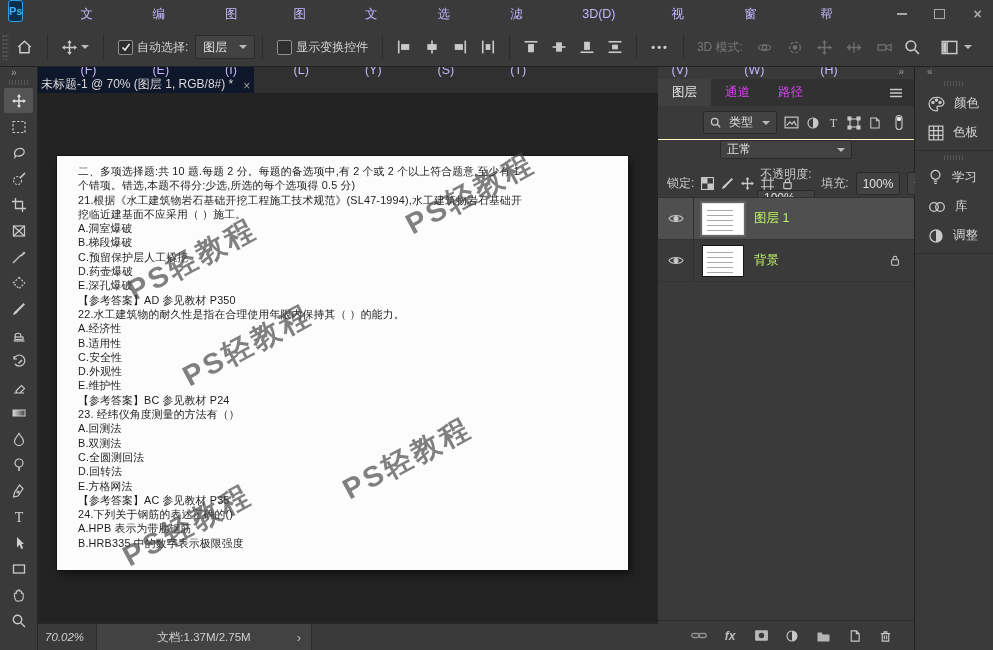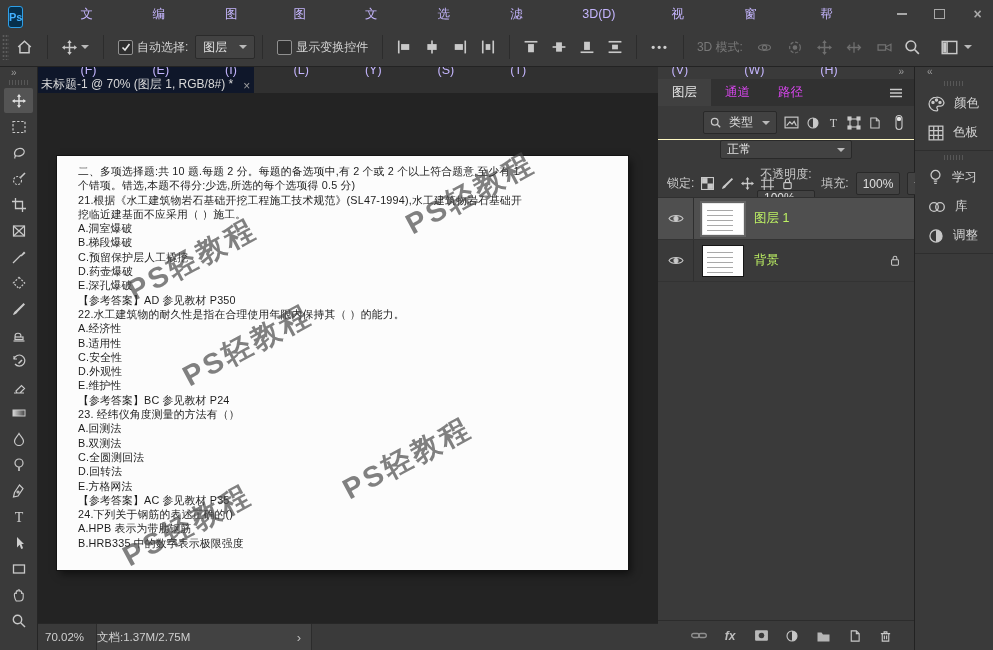--- a/index.html
+++ b/index.html
@@ -3,21 +3,21 @@
 <meta charset="utf-8">
 <style>
   html,body{margin:0;padding:0;background:#1e1e1e;}
   body{width:993px;height:650px;position:relative;overflow:hidden;
        font-family:"Liberation Sans",sans-serif;color:#d6d6d6;font-size:12px;
        -webkit-font-smoothing:antialiased;}
   svg{display:block;}
   .ico{color:#c9c9c9;}
   
   .menubar{position:absolute;top:0;left:0;right:0;height:28px;background:#3a3a3a;
-           border-bottom:1px solid #262626;display:flex;align-items:flex-end;z-index:5;gap:34px;}
+           border-bottom:1px solid #262626;display:flex;align-items:flex-start;z-index:5;gap:34px;}
   .ps-logo{width:20px;height:20px;background:#06304d;border:1px solid #2d9fe8;border-radius:3px;
            color:#43b1ff;font-weight:bold;font-size:11px;display:flex;align-items:center;
            justify-content:center;margin:0 12px 0 8px;}
   .menu-item{padding:0 11px;height:28px;line-height:28px;color:#c4b5fd;font-size:12.5px;cursor:default;}
   .win-controls{margin-left:auto;display:flex;height:28px;}
   .win-btn{width:38px;height:28px;display:flex;align-items:center;justify-content:center;color:#a8a8a8;}
   .win-min{width:10px;height:2px;background:#a8a8a8;}
   .win-max{width:9px;height:8px;border:1.5px solid #a8a8a8;}
   .win-x{font-size:14px;font-weight:bold;}
   
@@ -56,23 +56,23 @@
   .canvas{flex:1;position:relative;background:#232323;overflow:hidden;}
   .page{position:absolute;left:20px;top:62px;width:571px;height:414px;background:#fcfcfc;
         box-shadow:0 0 0 1px #141414,3px 4px 8px rgba(0,0,0,.55);}
   .page-text{position:absolute;left:21px;top:8px;right:4px;color:#1d1d1d;font-size:10.8px;
              line-height:14.3px;}
   .ln{white-space:nowrap;overflow:hidden;height:14.3px;letter-spacing:.2px;}
   .wm{position:absolute;font-size:29px;font-weight:bold;color:rgba(70,70,70,.68);
       transform:rotate(-28deg);letter-spacing:3px;white-space:nowrap;pointer-events:none;}
   .statusbar{height:26px;background:#3a3a3a;border-top:1px solid #272727;display:flex;
              align-items:center;font-size:11.5px;color:#d0d0d0;}
-  .sb-zoom{padding:0 12px 0 8px;}
+  .sb-zoom{padding:0 12px 0 8px;font-style:italic;}
   .sb-doc{width:214px;height:100%;background:#424242;border-left:1px solid #2c2c2c;
-          border-right:1px solid #2c2c2c;display:flex;align-items:center;justify-content:flex-start;
+          border-right:1px solid #2c2c2c;display:flex;align-items:center;justify-content:center;
           position:relative;}
   .sb-chev{position:absolute;right:10px;color:#bdbdbd;font-size:13px;}
   
   .rightdock{position:absolute;right:0;top:66px;width:335px;bottom:0;display:flex;z-index:4;}
   .panelgroup{width:256px;background:#3a3a3a;border-right:1px solid #222;display:flex;
               flex-direction:column;}
   .dock-hdr{height:13px;font-size:10px;color:#9c9c9c;letter-spacing:1px;display:flex;}
   .dock-hdr .r{margin-left:auto;padding-right:9px;}
   .ptabs{height:27px;background:#313131;display:flex;align-items:stretch;}
   .ptab{padding:0 14px;display:flex;align-items:center;font-size:12.5px;color:#d946ef;}

